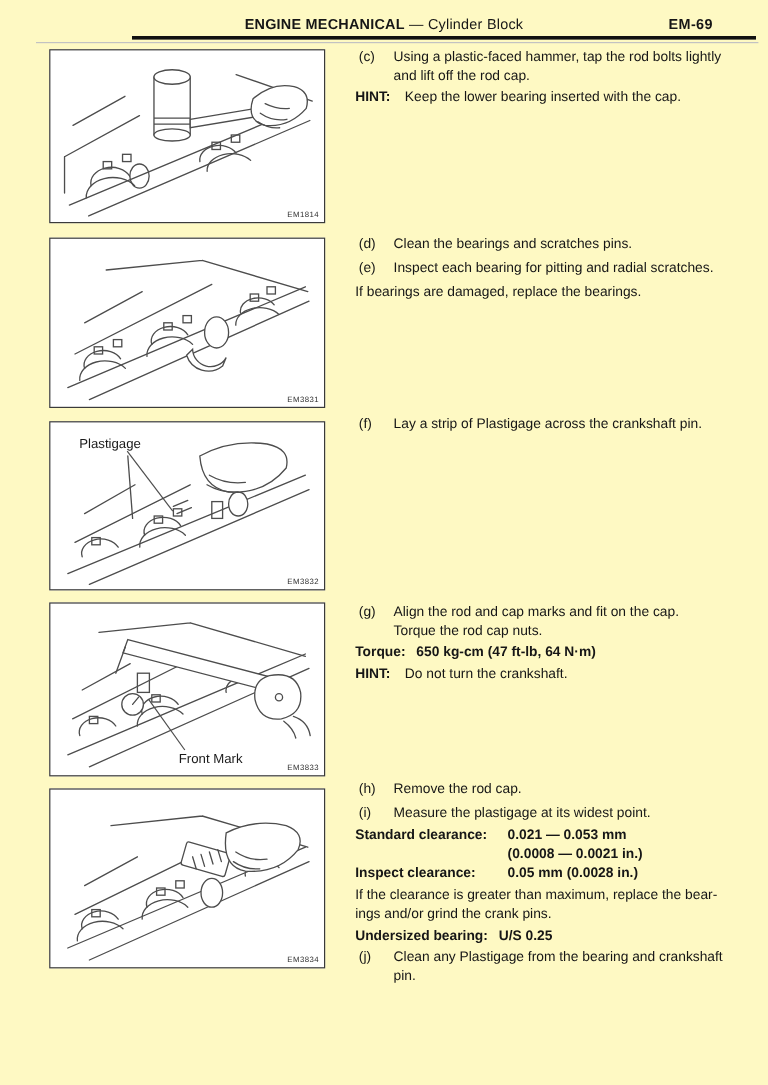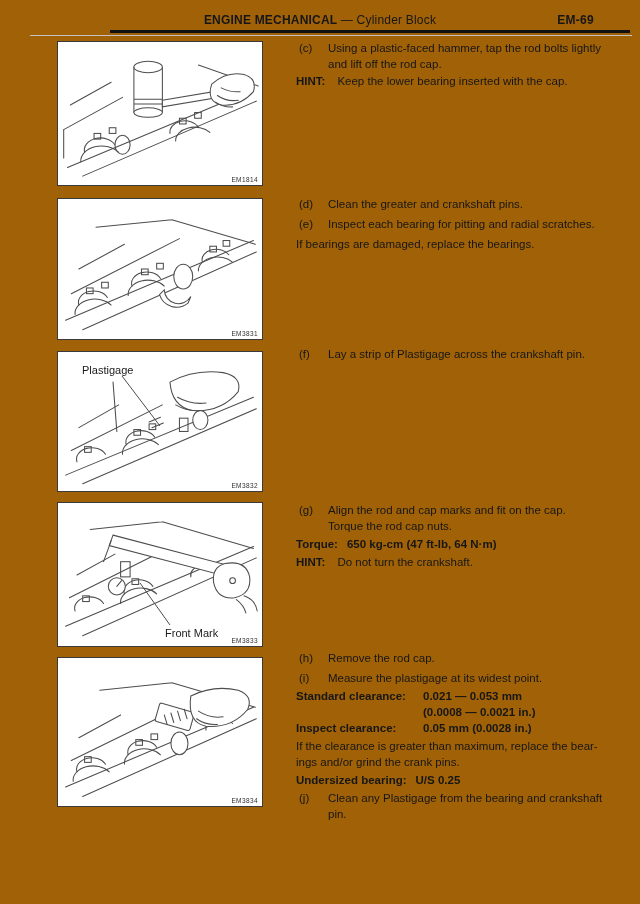--- a/index.html
+++ b/index.html
@@ -1,25 +1,25 @@
 <!DOCTYPE html>
 <html><head>
 <meta charset="utf-8">
 <style>
   html,body{margin:0;padding:0;background:#e8e8e8;}
-  .page{position:relative;width:640px;height:904px;background:#a16207;
+  .page{position:relative;width:640px;height:904px;background:#fef9c3;
         font-family:"Liberation Sans","DejaVu Sans",sans-serif;color:#161616;overflow:hidden;}
   
   .hdr-title{position:absolute;top:13px;left:0;width:640px;text-align:center;font-size:12px;letter-spacing:.2px;}
   .hdr-title .b{font-weight:bold;}
   .hdr-page{position:absolute;top:13px;right:46px;font-size:12px;font-weight:bold;letter-spacing:.3px;}
   .hdr-rule{position:absolute;top:30px;left:110px;width:520px;height:3px;background:#111;}
   .hdr-rule2{position:absolute;top:35px;left:30px;width:602px;height:1px;background:#c2c2c2;}
   
-  .fig{position:absolute;left:57px;width:206px;border:1.5px solid #3a3a3a;background:#fff;box-sizing:border-box;}
+  .fig{position:absolute;left:41px;width:230px;border:1.5px solid #3a3a3a;background:#fff;box-sizing:border-box;}
   .fig svg{display:block;width:100%;height:100%;}
   .figcode{position:absolute;right:4px;bottom:2px;font-size:6.5px;letter-spacing:.4px;color:#2e2e2e;}
   .figlabel{position:absolute;font-size:11px;color:#1a1a1a;}
   
   .step{position:absolute;left:296px;width:322px;font-size:11.5px;line-height:16px;}
   .step .sid{position:absolute;left:3px;top:0;}
   .step .stext{margin-left:32px;}
   .hintrow{position:absolute;left:296px;width:322px;font-size:11.5px;line-height:16px;}
   .hintrow .hlab{font-weight:bold;margin-top:28px;}
   .hintrow .htxt{margin-left:12px;}
@@ -184,21 +184,21 @@
       <div>and lift off the rod cap.</div>
     </div>
   </div>
 
   <div class="hintrow" style="top:73px;">
     <span class="hlab">HINT:</span><span class="htxt">Keep the lower bearing inserted with the cap.</span>
   </div>
 
   <div class="step" style="top:196px;">
     <span class="sid">(d)</span>
-    <div class="stext">Clean the greater and crankshaft pins.</div>
+    <div class="stext">Clean the bearings and scratches pins.</div>
   </div>
 
   <div class="step" style="top:216px;">
     <span class="sid">(e)</span>
     <div class="stext">Inspect each bearing for pitting and radial scratches.</div>
   </div>
 
   <div class="note" style="top:236px;">If bearings are damaged, replace the bearings.</div>
 
   <div class="step" style="top:346px;">

